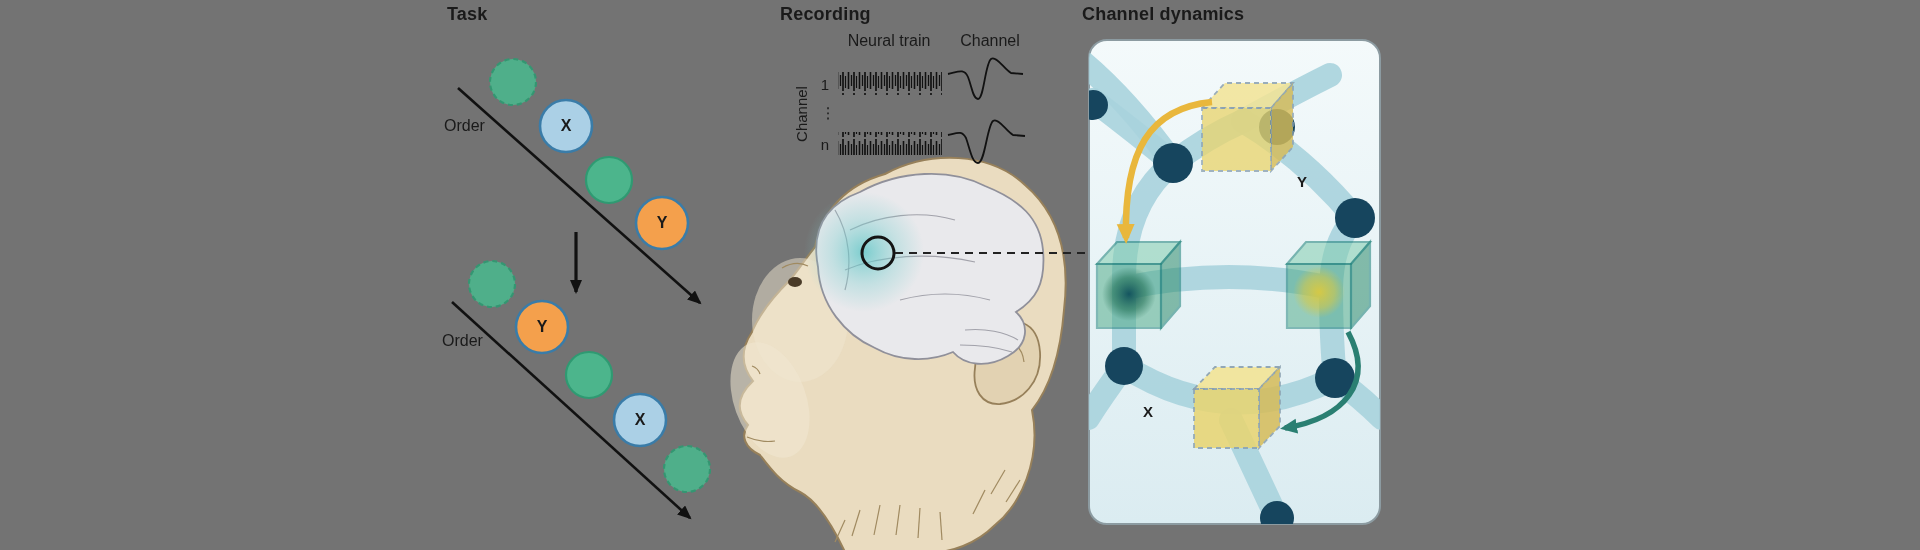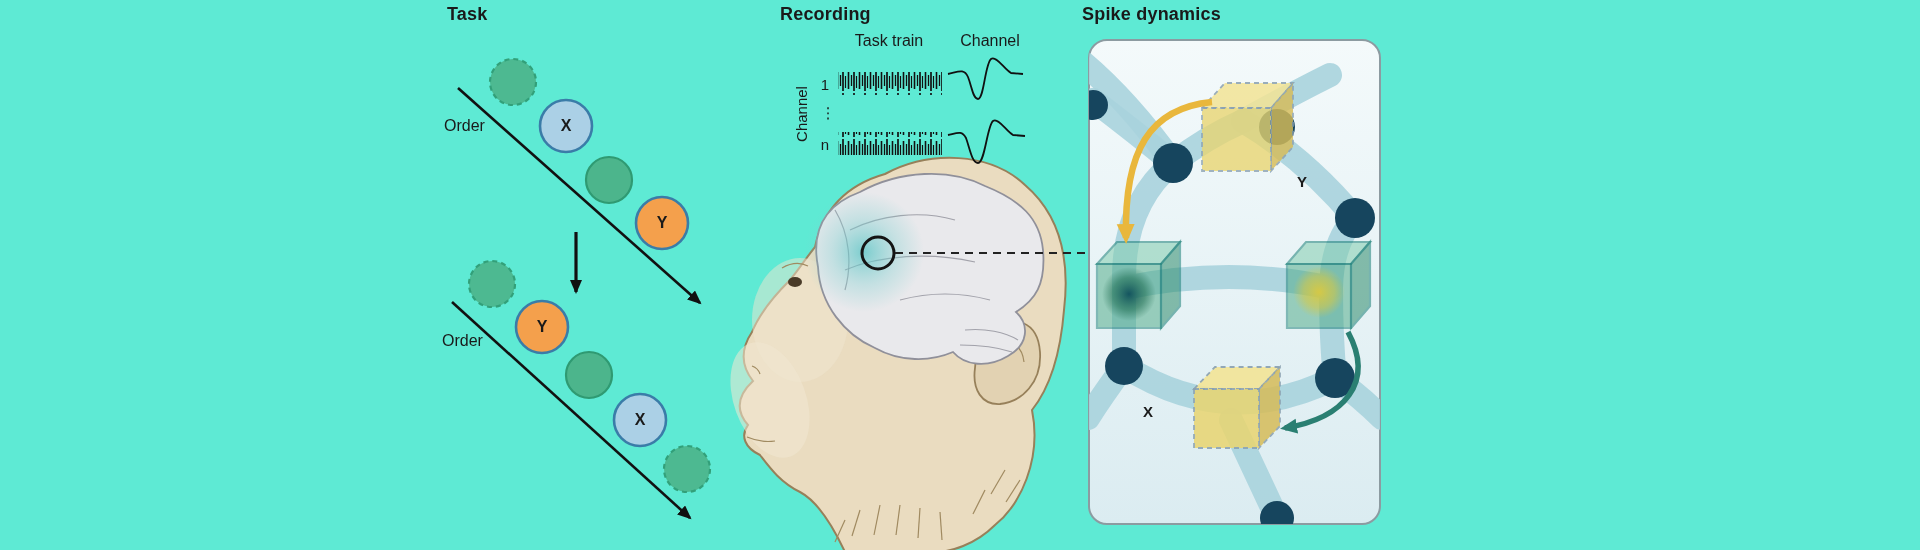--- a/index.html
+++ b/index.html
@@ -1,16 +1,16 @@
 <!DOCTYPE html>
 <html style="--ink: #111111; --green-fill: #4cb58c; --green-stroke: #2f9a72; --blue-fill: #abd0e6; --blue-stroke: #3a7ca8; --orange-fill: #f4a04c; --band-blue: #a9d3dd; --node-navy: #16455e; --panel-stroke: #8c9ba1; --cube-yellow: #e8d470; --cube-edge-dashed: #8aa0b0; --cube-green-edge: #1b8077; --arrow-yellow: #e9b73c; --arrow-teal: #2a7f72; --head-fill: #eadcc0; --head-stroke: #97805a; --brain-fill: #e9e9ec; --brain-stroke: #90909a; --glow-teal: #56c4c4;"><head>
 <meta charset="utf-8">
 <style>
   html,body{margin:0;padding:0;background:#fff;}
-  .stage{position:relative;width:1920px;height:550px;background:#5eead4;overflow:hidden;
+  .stage{position:relative;width:1920px;height:550px;background:#737373;overflow:hidden;
          font-family:"Liberation Sans",sans-serif;}
   .label{position:absolute;color:#1a1a1a;white-space:nowrap;font-family:"Liberation Sans",sans-serif;}
   .panel-title{font-size:18px;font-weight:700;letter-spacing:.2px;}
   .sub{font-size:16px;}
   .small{font-size:15px;}
   .bold{font-weight:700;}
   .center{transform:translate(-50%,-50%);}
   .rot{transform:translate(-50%,-50%) rotate(-90deg);}
   .fig-svg{position:absolute;left:0;top:0;}
 
@@ -225,24 +225,24 @@
 
   <div class="label panel-title" style="left:447px;top:4px;">Task</div>
   <div class="label sub" style="left:444px;top:117px;">Order</div>
   <div class="label sub" style="left:442px;top:332px;">Order</div>
   <div class="label sub bold center" style="left:566px;top:126px;">X</div>
   <div class="label sub bold center" style="left:662px;top:223px;">Y</div>
   <div class="label sub bold center" style="left:542px;top:327px;">Y</div>
   <div class="label sub bold center" style="left:640px;top:420px;">X</div>
 
   <div class="label panel-title" style="left:780px;top:4px;">Recording</div>
-  <div class="label sub center" style="left:889px;top:41px;">Task train</div>
+  <div class="label sub center" style="left:889px;top:41px;">Neural train</div>
   <div class="label sub center" style="left:990px;top:41px;">Channel</div>
   <div class="label small rot" style="left:801px;top:114px;">Channel</div>
   <div class="label small center" style="left:825px;top:84px;">1</div>
   <div class="label small center" style="left:828px;top:113px;">⋮</div>
   <div class="label small center" style="left:825px;top:144px;">n</div>
 
-  <div class="label panel-title" style="left:1082px;top:4px;">Spike dynamics</div>
+  <div class="label panel-title" style="left:1082px;top:4px;">Channel dynamics</div>
   <div class="label small bold center" style="left:1302px;top:181px;">Y</div>
   <div class="label small bold center" style="left:1148px;top:411px;">X</div>
 
 </div>
 
 </body></html>

